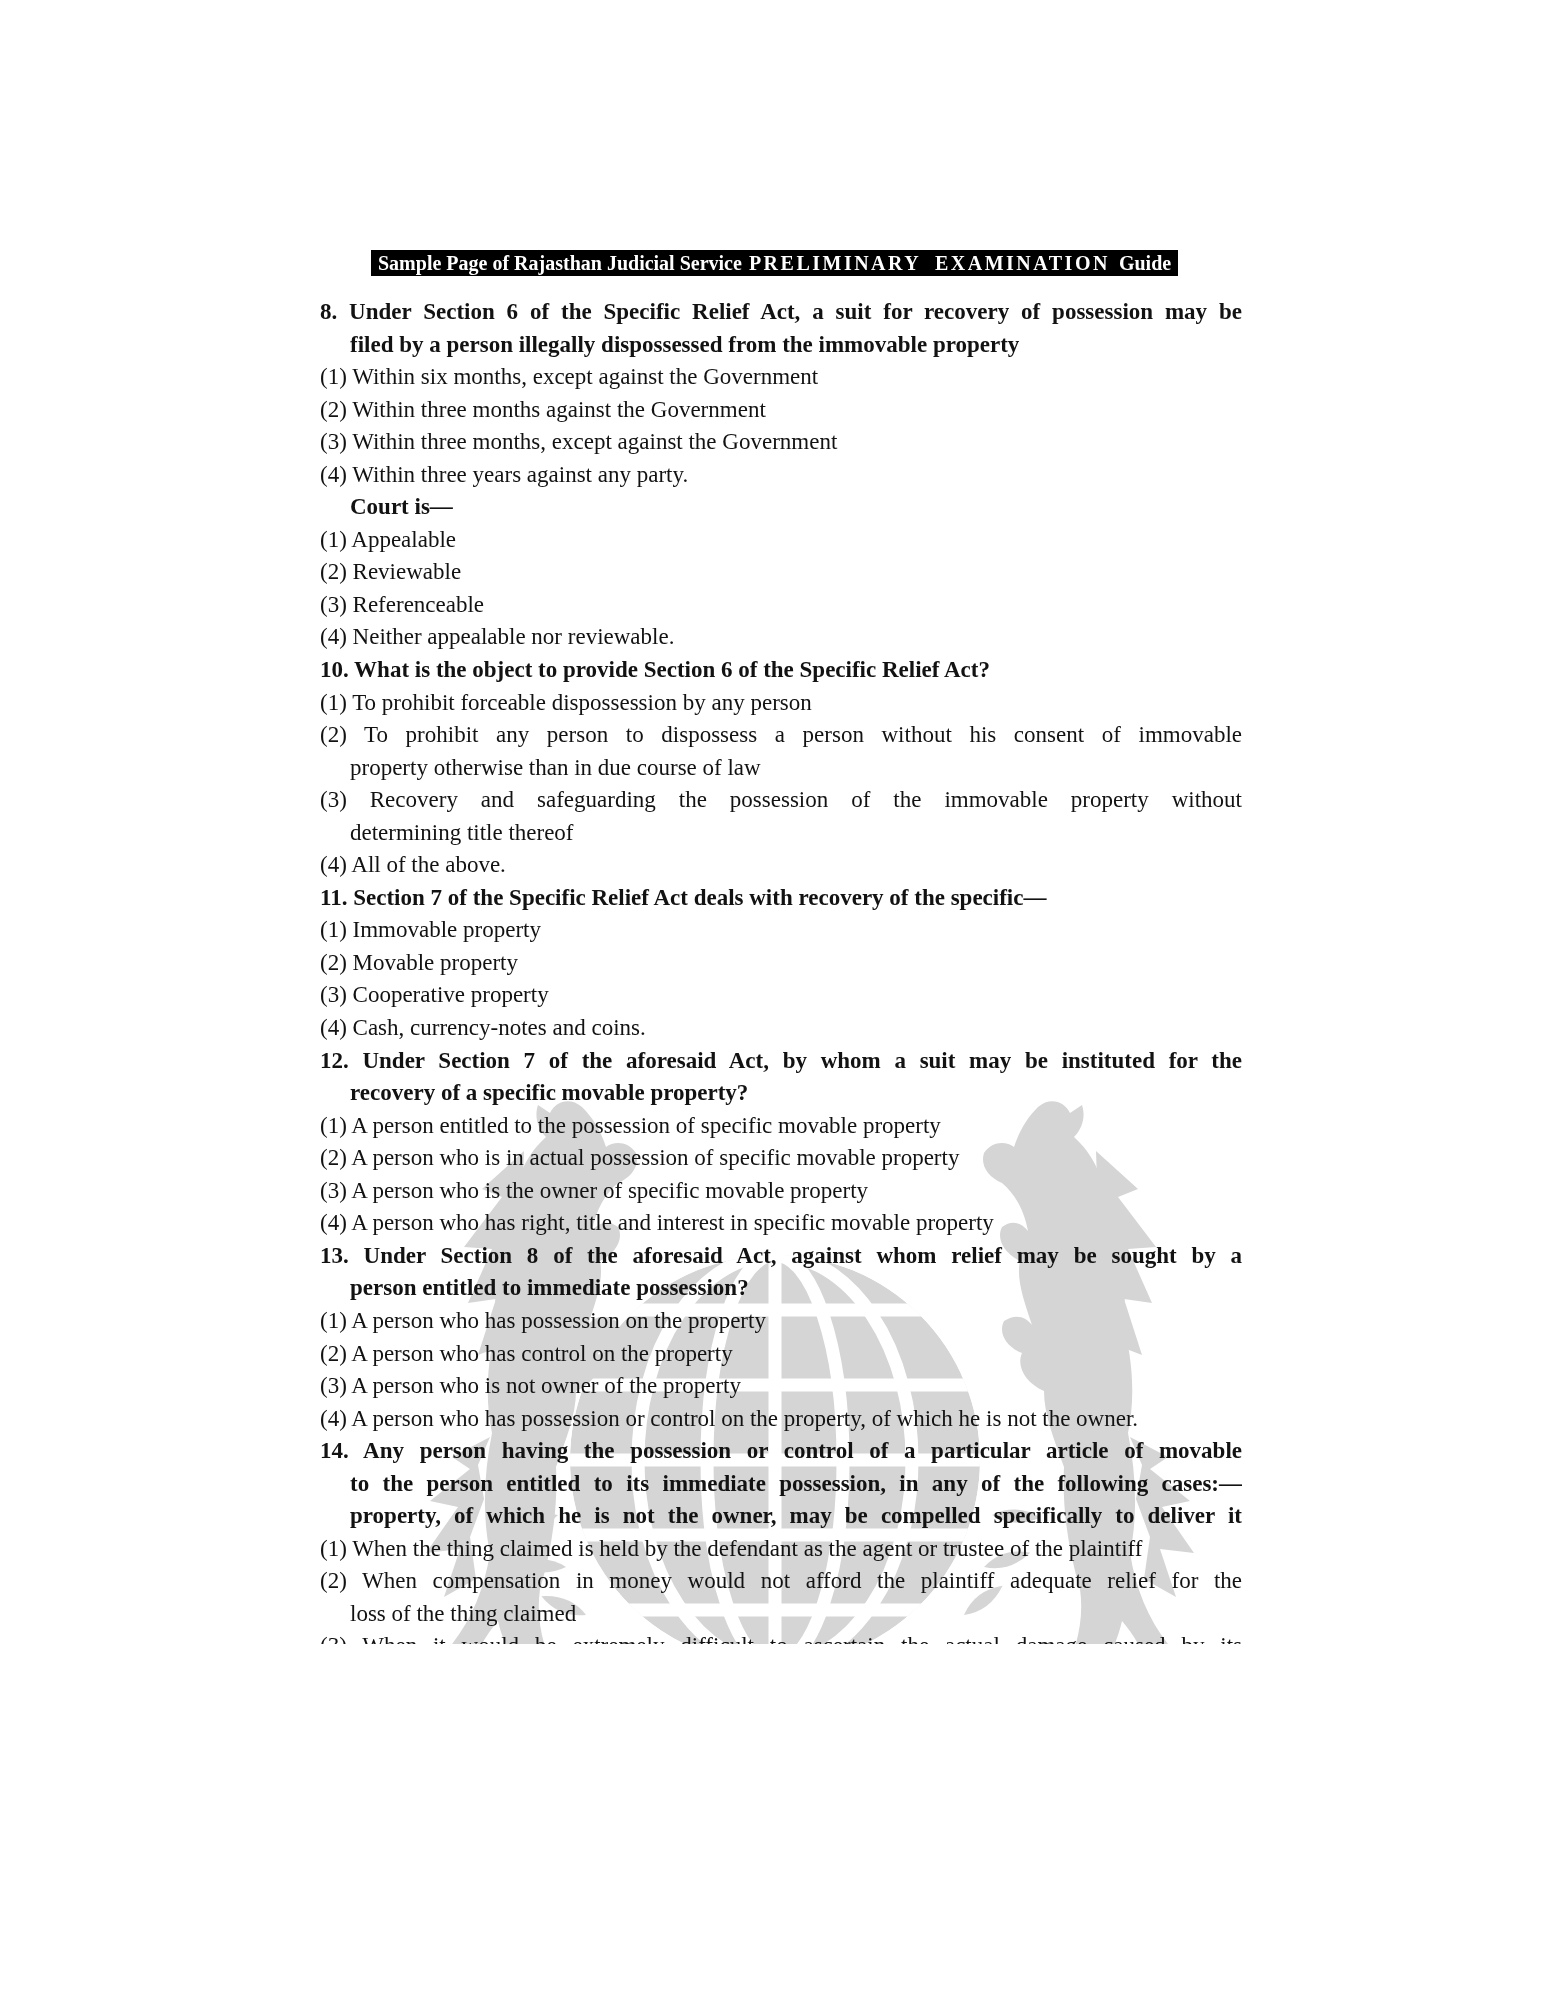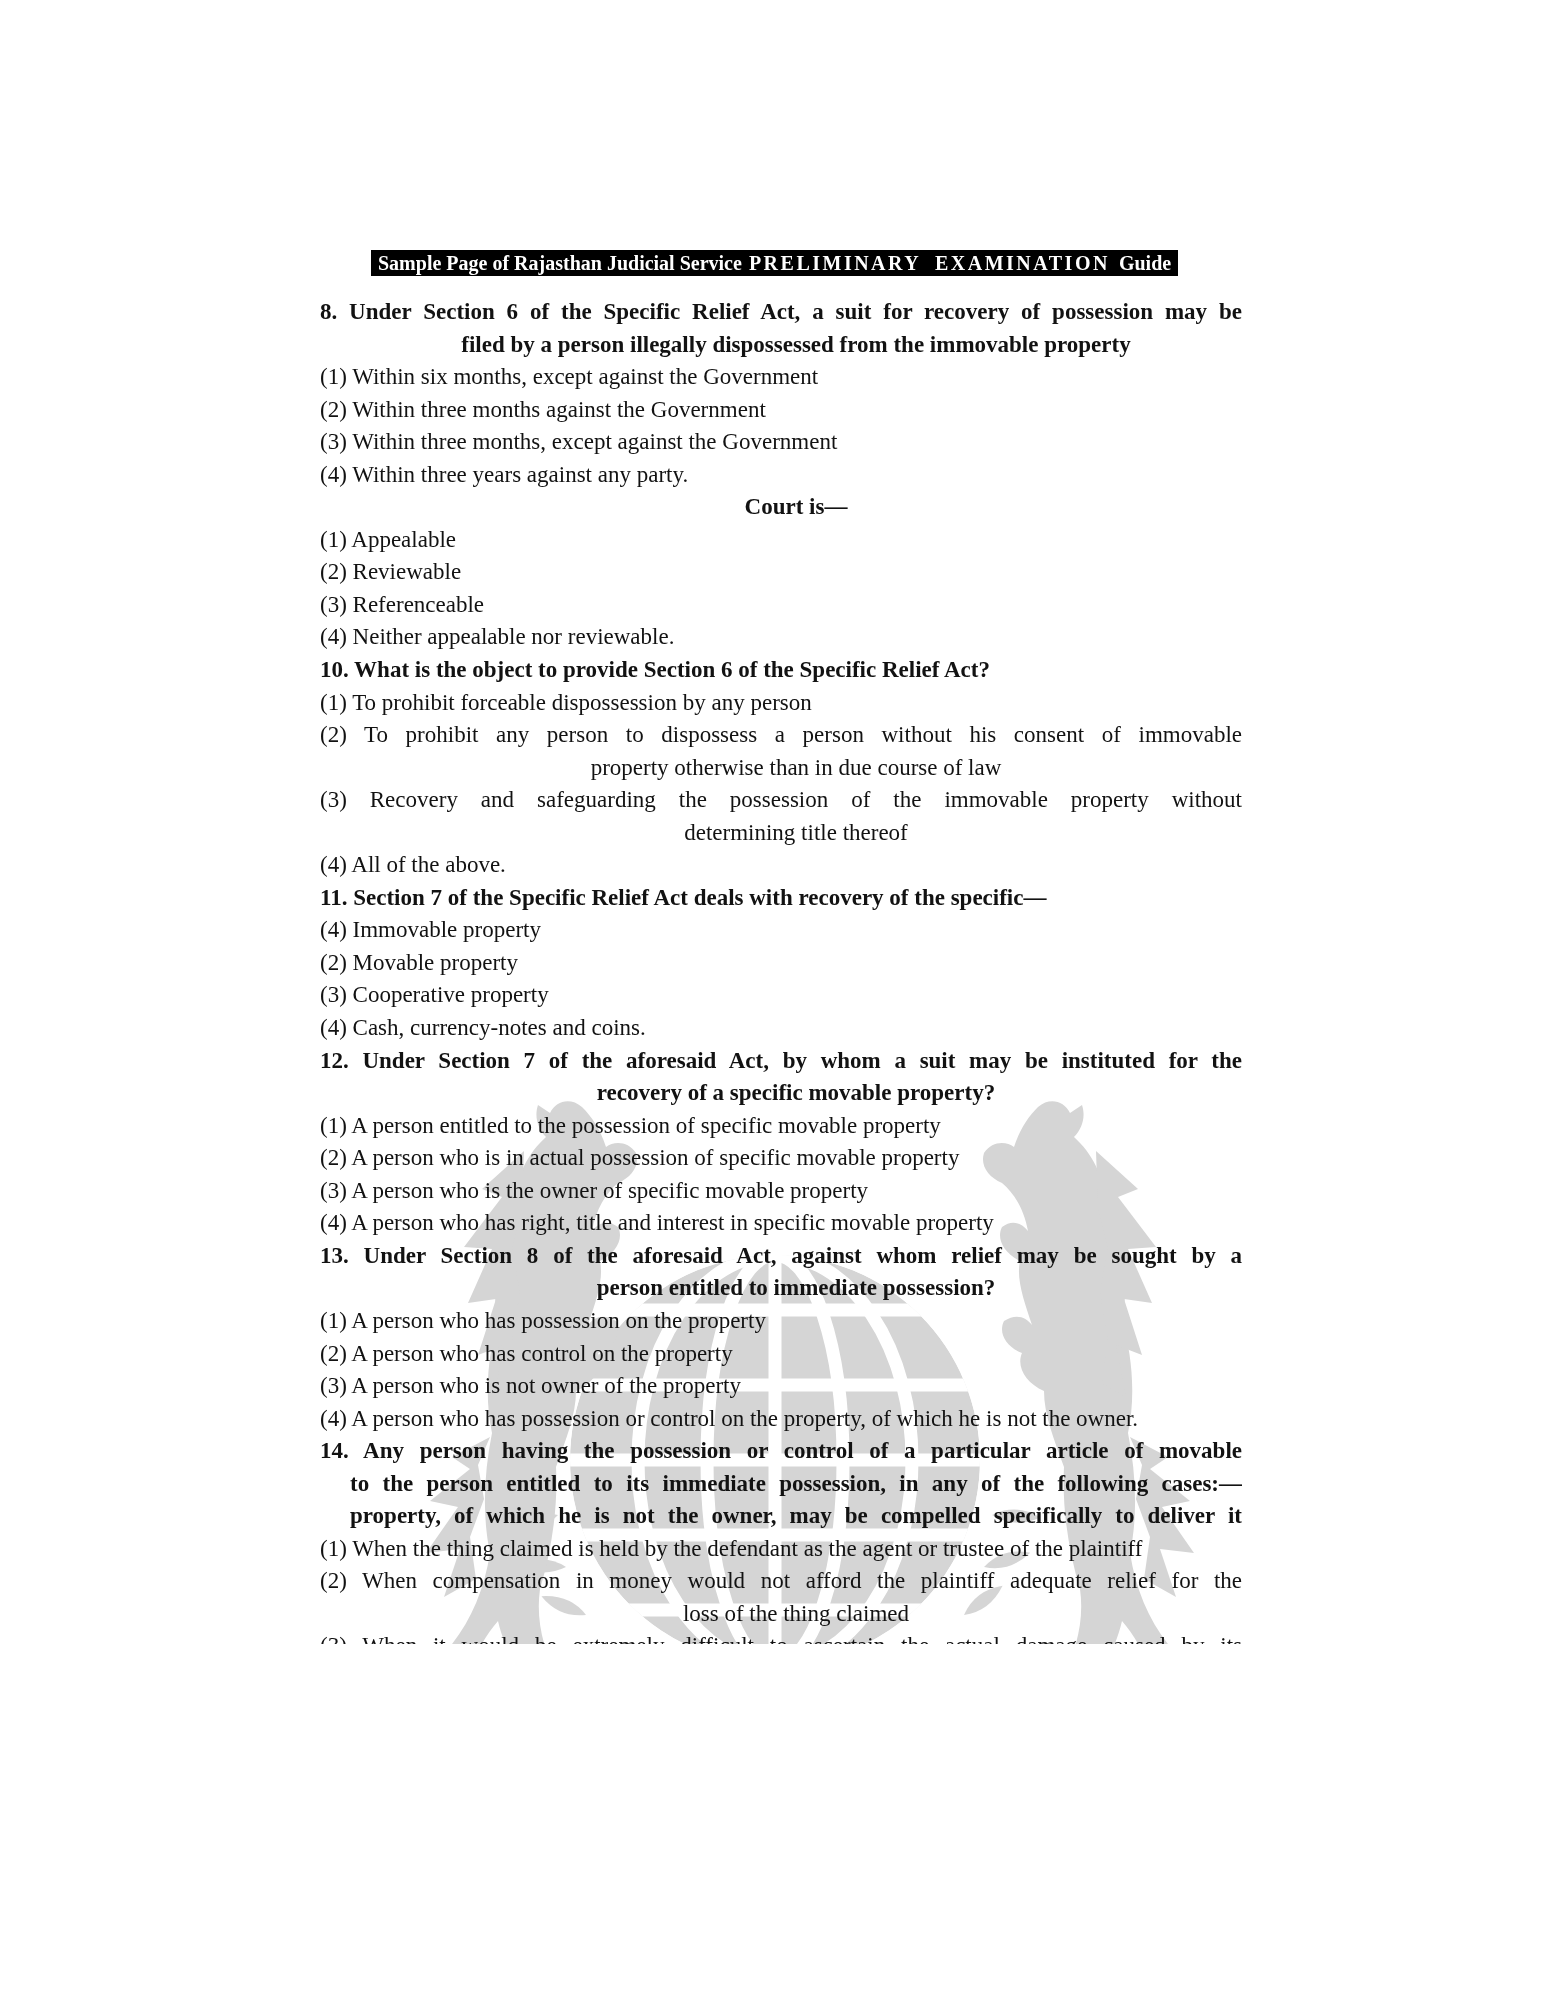--- a/index.html
+++ b/index.html
@@ -14,21 +14,21 @@
     font-size:20px; line-height:26px; padding:0 7px; white-space:nowrap;
   }
   .hdr-spaced { letter-spacing:2.5px; word-spacing:7px; margin-left:7px; }
   .hdr-guide  { margin-left:9px; }
   .content {
     position:absolute; left:320px; top:296px; width:922px;
     font-size:23px; line-height:32.56px;
   }
   .ln   { height:32.56px; overflow:hidden; }
   .bold { font-weight:bold; }
-  .cont { padding-left:30px;text-align:center; }
+  .cont { padding-left:30px; }
   .just { text-align:justify; text-align-last:justify; }
   .footer {
     position:absolute; left:0; top:1652px; width:100%;
     text-align:center; font-size:24.5px; line-height:30px;
   }
 </style>
 </head>
 <body>
 
 <div class="page">
@@ -117,21 +117,21 @@
       <div class="ln">(1) To prohibit forceable dispossession by any person</div>
       <div class="ln just">(2) To prohibit any person to dispossess a person without his consent of immovable</div>
       <div class="ln cont">property otherwise than in due course of law</div>
       <div class="ln just">(3) Recovery and safeguarding the possession of the immovable property without</div>
       <div class="ln cont">determining title thereof</div>
       <div class="ln">(4) All of the above.</div>
     </div>
 
     <div>
       <div class="ln bold">11. Section 7 of the Specific Relief Act deals with recovery of the specific—</div>
-      <div class="ln">(4) Immovable property</div>
+      <div class="ln">(1) Immovable property</div>
       <div class="ln">(2) Movable property</div>
       <div class="ln">(3) Cooperative property</div>
       <div class="ln">(4) Cash, currency-notes and coins.</div>
     </div>
 
     <div>
       <div class="ln bold just">12. Under Section 7 of the aforesaid Act, by whom a suit may be instituted for the</div>
       <div class="ln bold cont">recovery of a specific movable property?</div>
       <div class="ln">(1) A person entitled to the possession of specific movable property</div>
       <div class="ln">(2) A person who is in actual possession of specific movable property</div>

